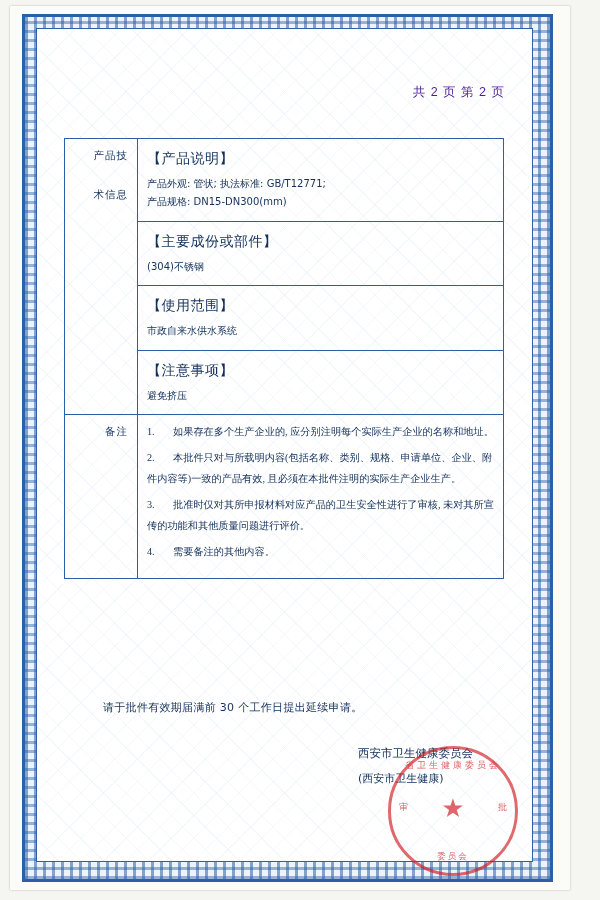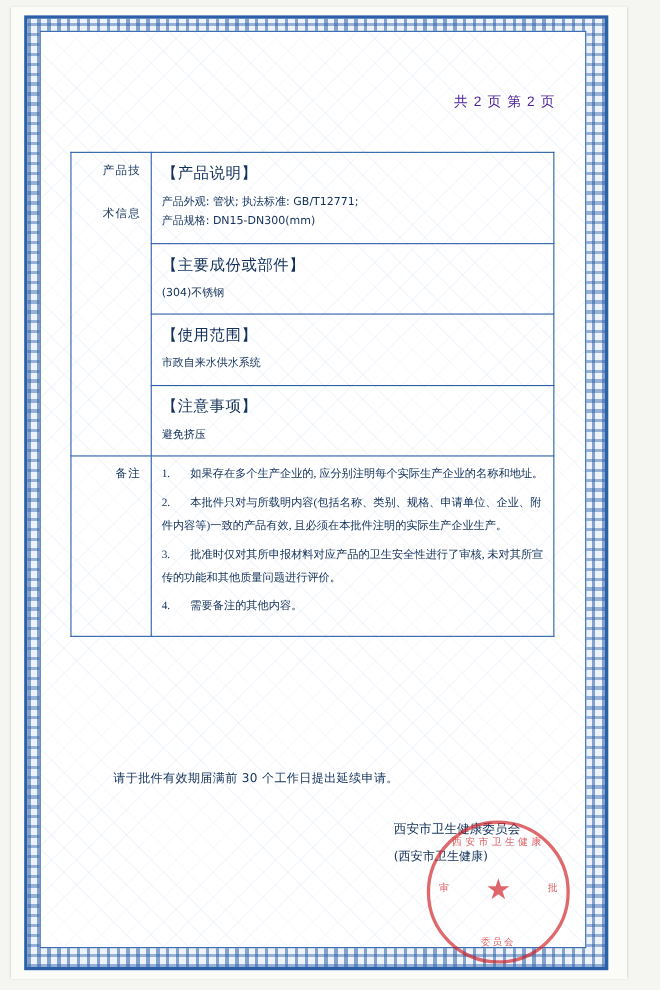--- a/index.html
+++ b/index.html
@@ -206,21 +206,21 @@
       </table>
 
     <div class="notice">请于批件有效期届满前 30 个工作日提出延续申请。</div>
 
     <div class="sign">
       <div class="l1">西安市卫生健康委员会</div>
       <div class="l2">(西安市卫生健康)</div>
     </div>
 
     <div class="seal">
-      <div class="seal-text-top">西安市卫生健康</div>
+      <div class="seal-text-top">省卫生健康委员会</div>
       <div class="star">★</div>
       <div class="seal-side-l">审</div>
       <div class="seal-side-r">批</div>
       <div class="seal-text-bot">委员会</div>
     </div>
 
   </div>
 </div>
 
 </body></html>

